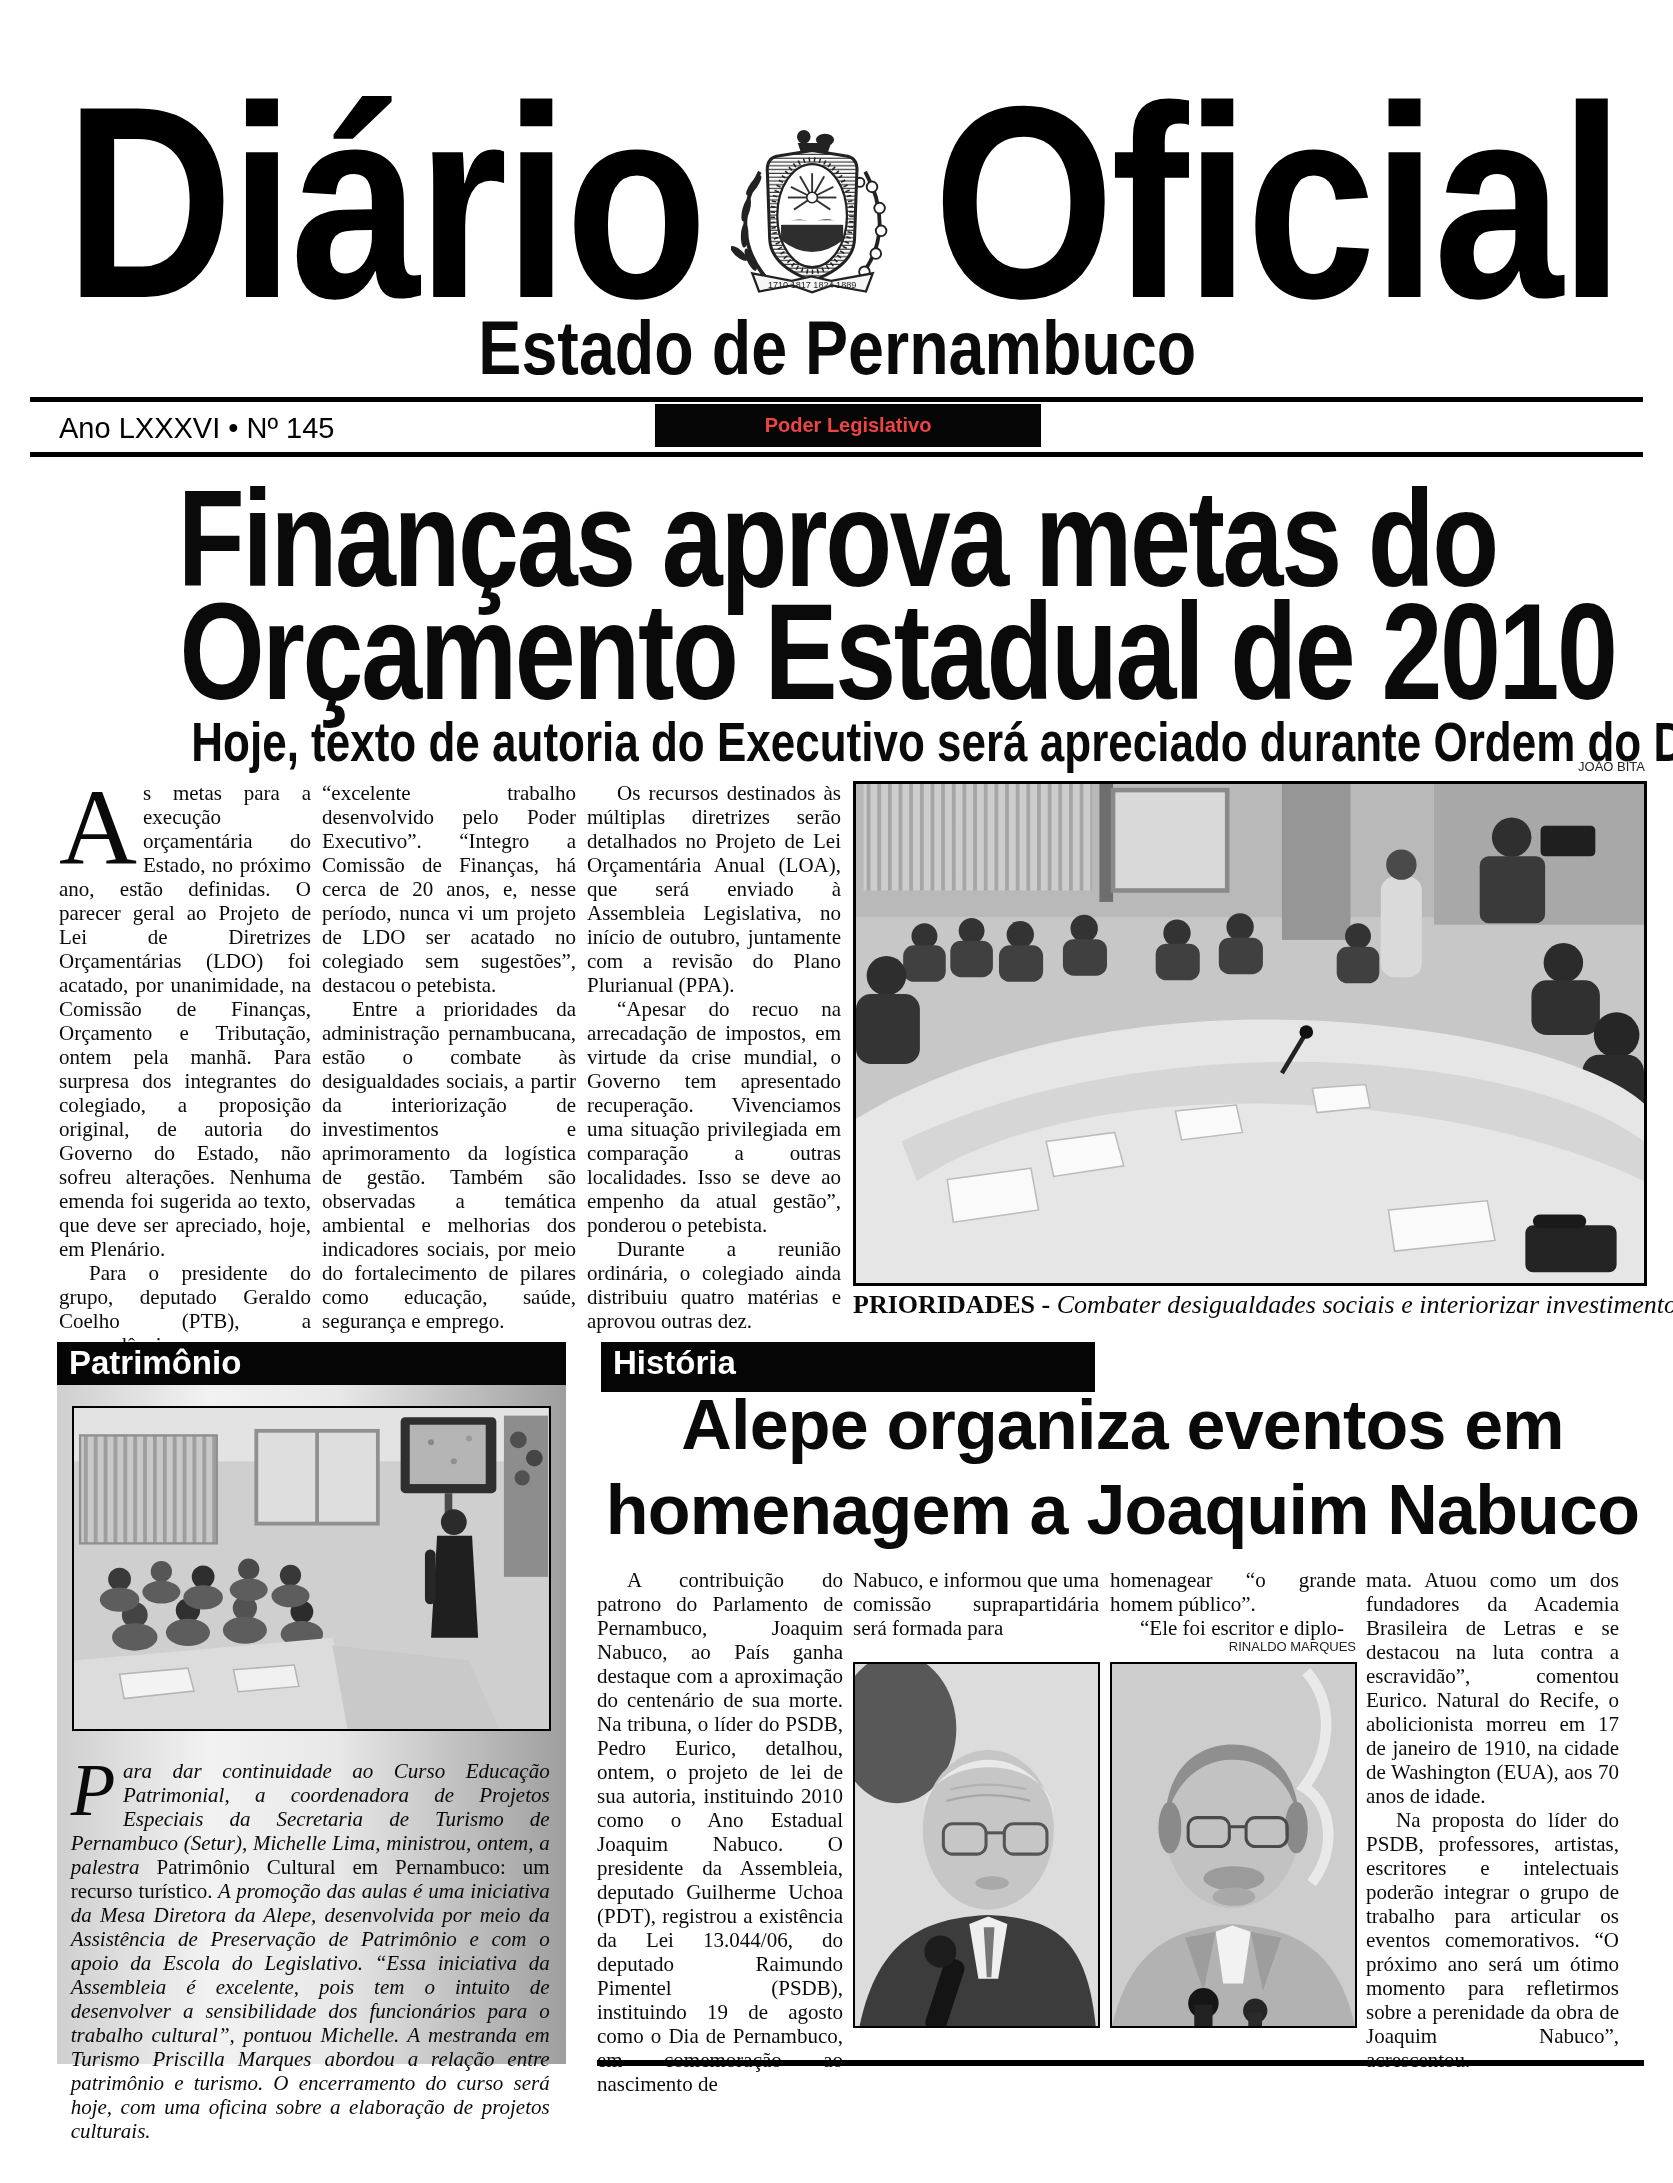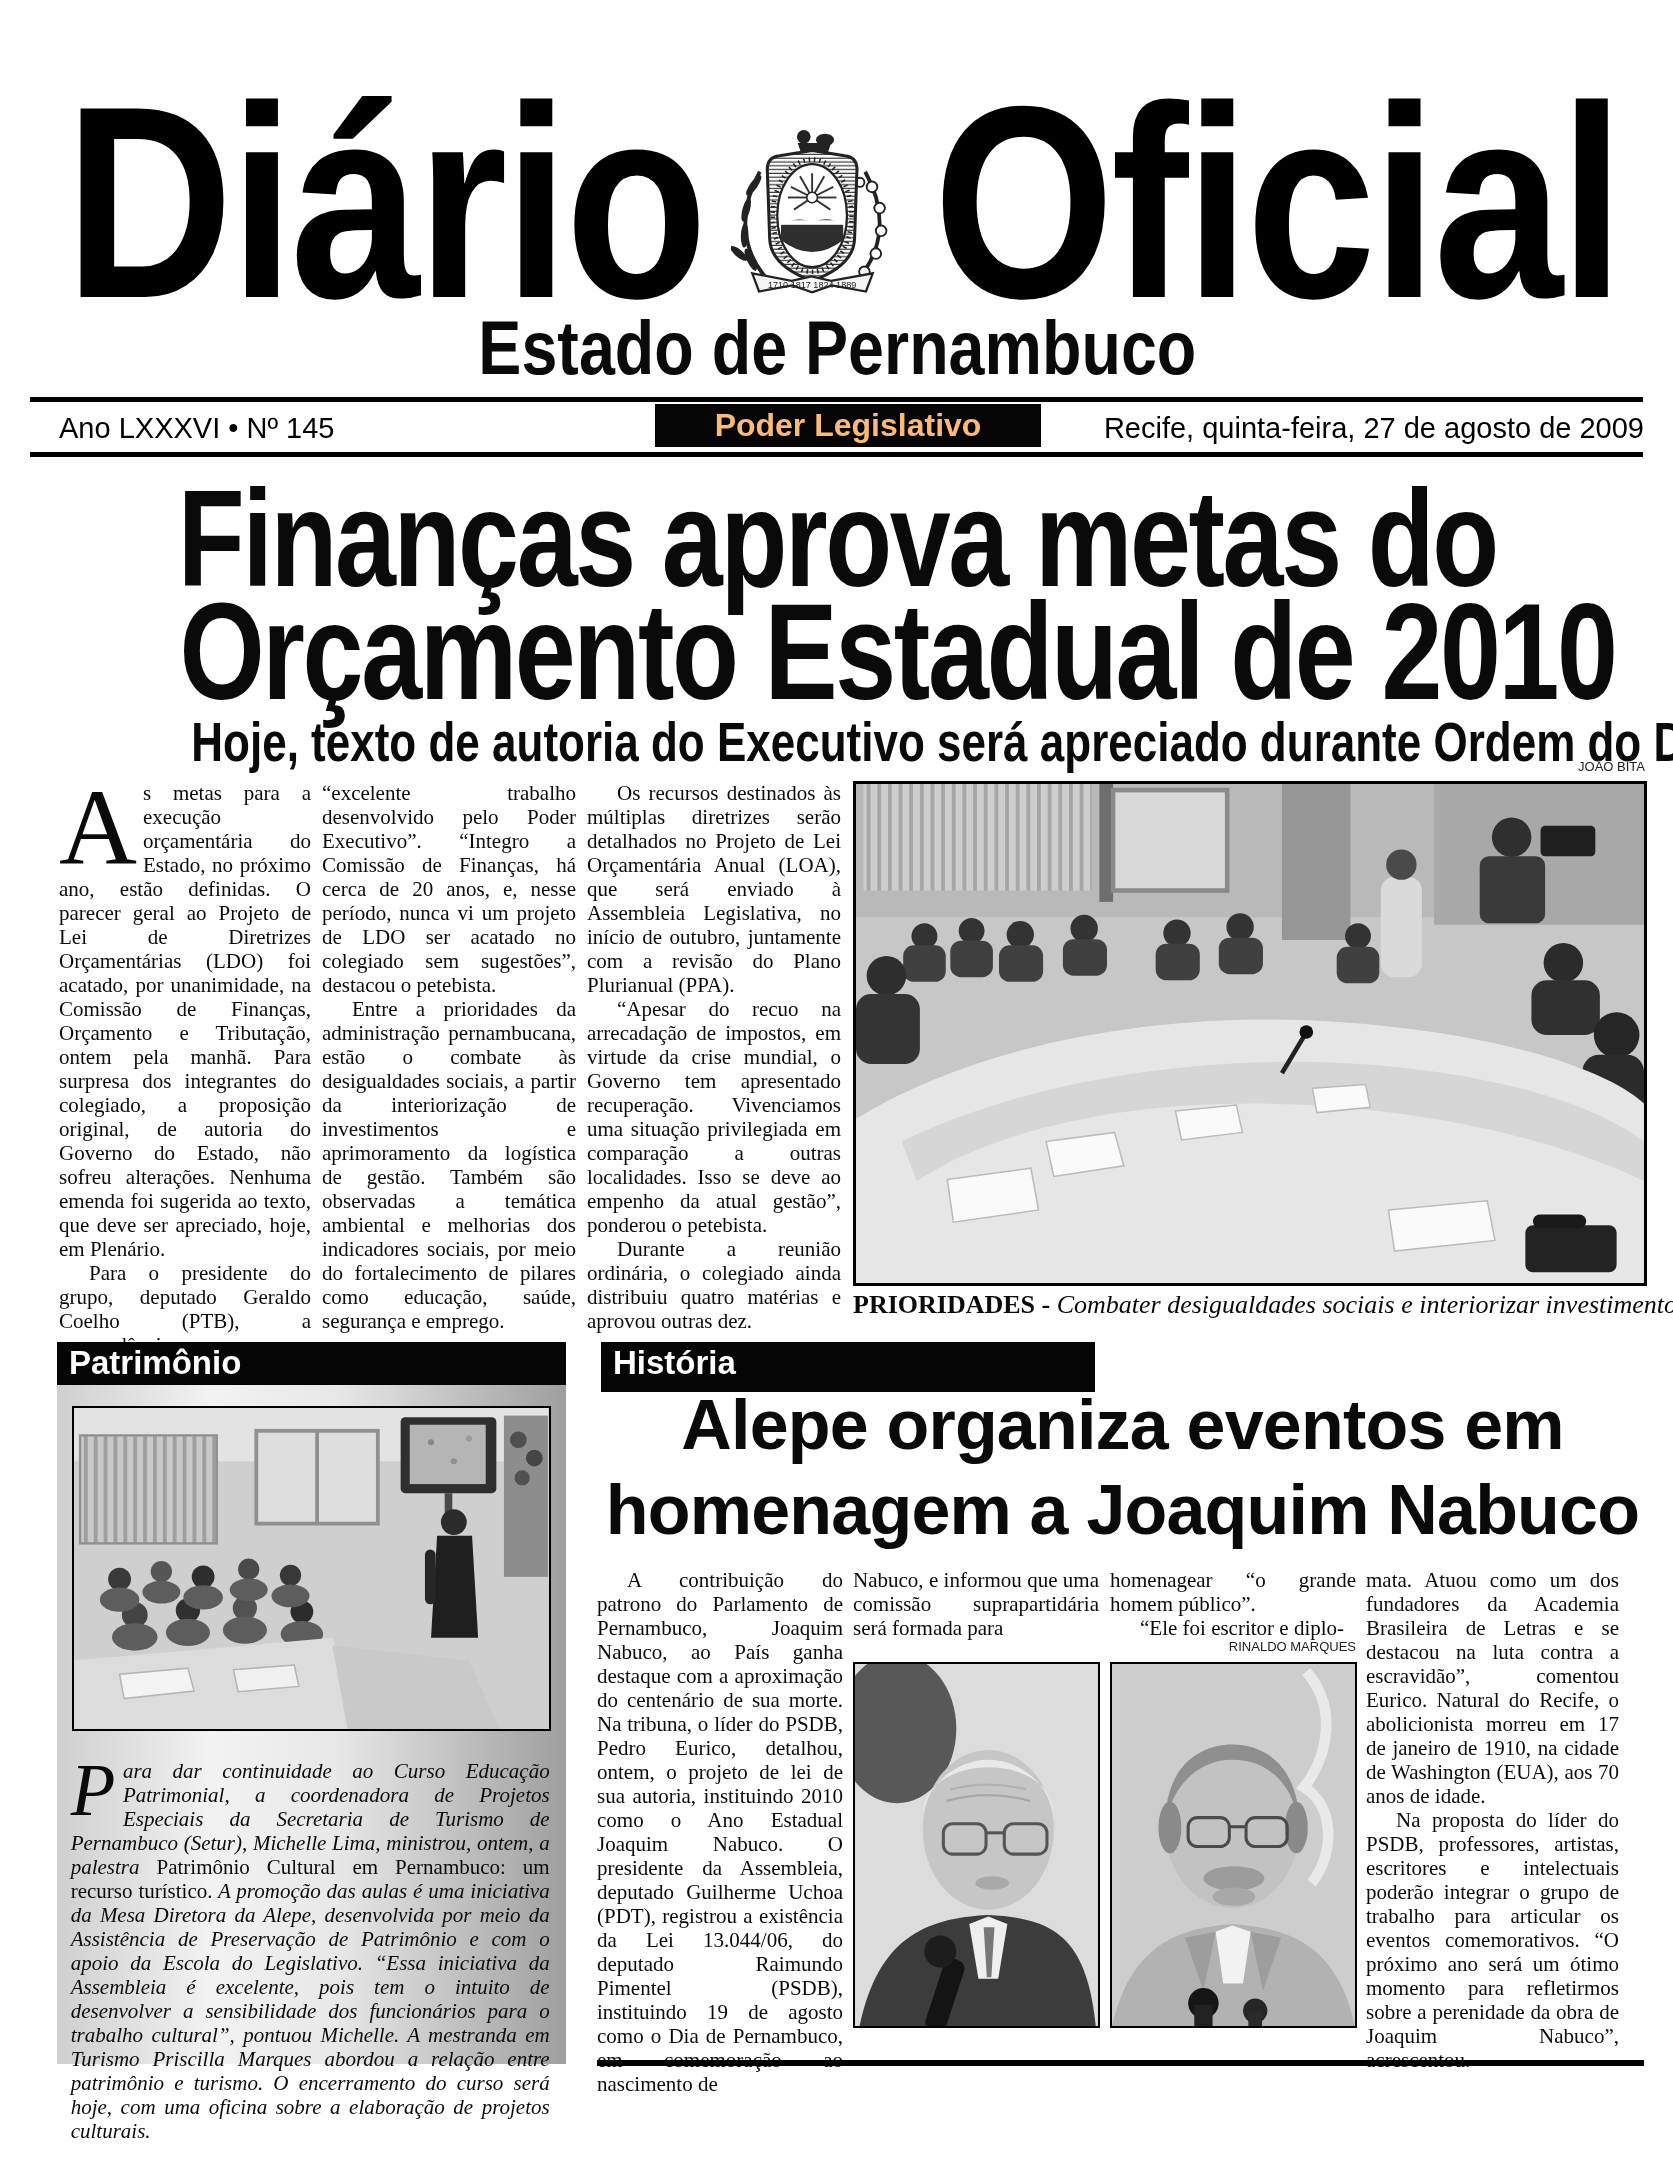--- a/index.html
+++ b/index.html
@@ -20,22 +20,22 @@
   #mast-sub span{display:inline-block;font-family:"Liberation Sans",sans-serif;font-weight:bold;
     font-size:76px;line-height:1;transform:scaleX(.85);transform-origin:center top;white-space:nowrap;}
   .rule{position:absolute;left:30px;width:1613px;height:5.3px;background:#000;}
   #rule1{top:397px;} #rule2{top:452px;}
   
   .info-text{position:absolute;top:414px;font-family:"Liberation Sans",sans-serif;font-size:29px;line-height:1;color:#000;white-space:nowrap;}
   #edition{left:59px;}
   #dateline{right:30px;}
   #legis-box{position:absolute;left:655px;top:404px;width:386px;height:43px;background:#050505;
     border:1.5px solid #000;text-align:center;}
-  #legis-box span{font-family:"Liberation Sans",sans-serif;font-weight:bold;font-size:32px;
-    color:#fdba74;line-height:40px;display:inline-block;}
+  #legis-box span{font-family:"Liberation Sans",sans-serif;font-weight:bold;font-size:20px;
+    color:#ef4444;line-height:40px;display:inline-block;}
   
   .big-headline{position:absolute;left:0;width:1674px;text-align:center;white-space:nowrap;}
   .big-headline span{display:inline-block;font-family:"Liberation Sans",sans-serif;font-weight:bold;
     font-size:137px;line-height:1;letter-spacing:-3px;transform:scaleX(.8);transform-origin:center top;}
   #headline1{top:470px;} #headline2{top:583px;}
   #subhead{position:absolute;top:715px;left:0;width:1674px;text-align:center;white-space:nowrap;}
   #subhead span{display:inline-block;font-family:"Liberation Sans",sans-serif;font-weight:bold;
     font-size:55px;line-height:1;transform:scaleX(.8);transform-origin:center top;}
   .credit{position:absolute;font-family:"Liberation Sans",sans-serif;font-size:13px;color:#222;white-space:nowrap;}
   #credit-joao{top:759px;right:29px;}
@@ -147,21 +147,20 @@
   <div id="mast-sub">
     <span>Estado de Pernambuco</span>
   </div>
 
   <div id="rule1" class="rule"></div>
 
   <div id="edition" class="info-text">Ano LXXXVI • Nº 145</div>
   <div id="legis-box">
     <span>Poder Legislativo</span>
   </div>
-  <div id="dateline" class="info-text">Recife, quinta-feira, 27 de agosto de 2009</div>
 
   <div id="rule2" class="rule"></div>
 
   <div id="headline1" class="big-headline">
     <span>Finanças aprova metas do</span>
   </div>
   <div id="headline2" class="big-headline">
     <span>Orçamento Estadual de 2010</span>
   </div>
   <div id="subhead">

